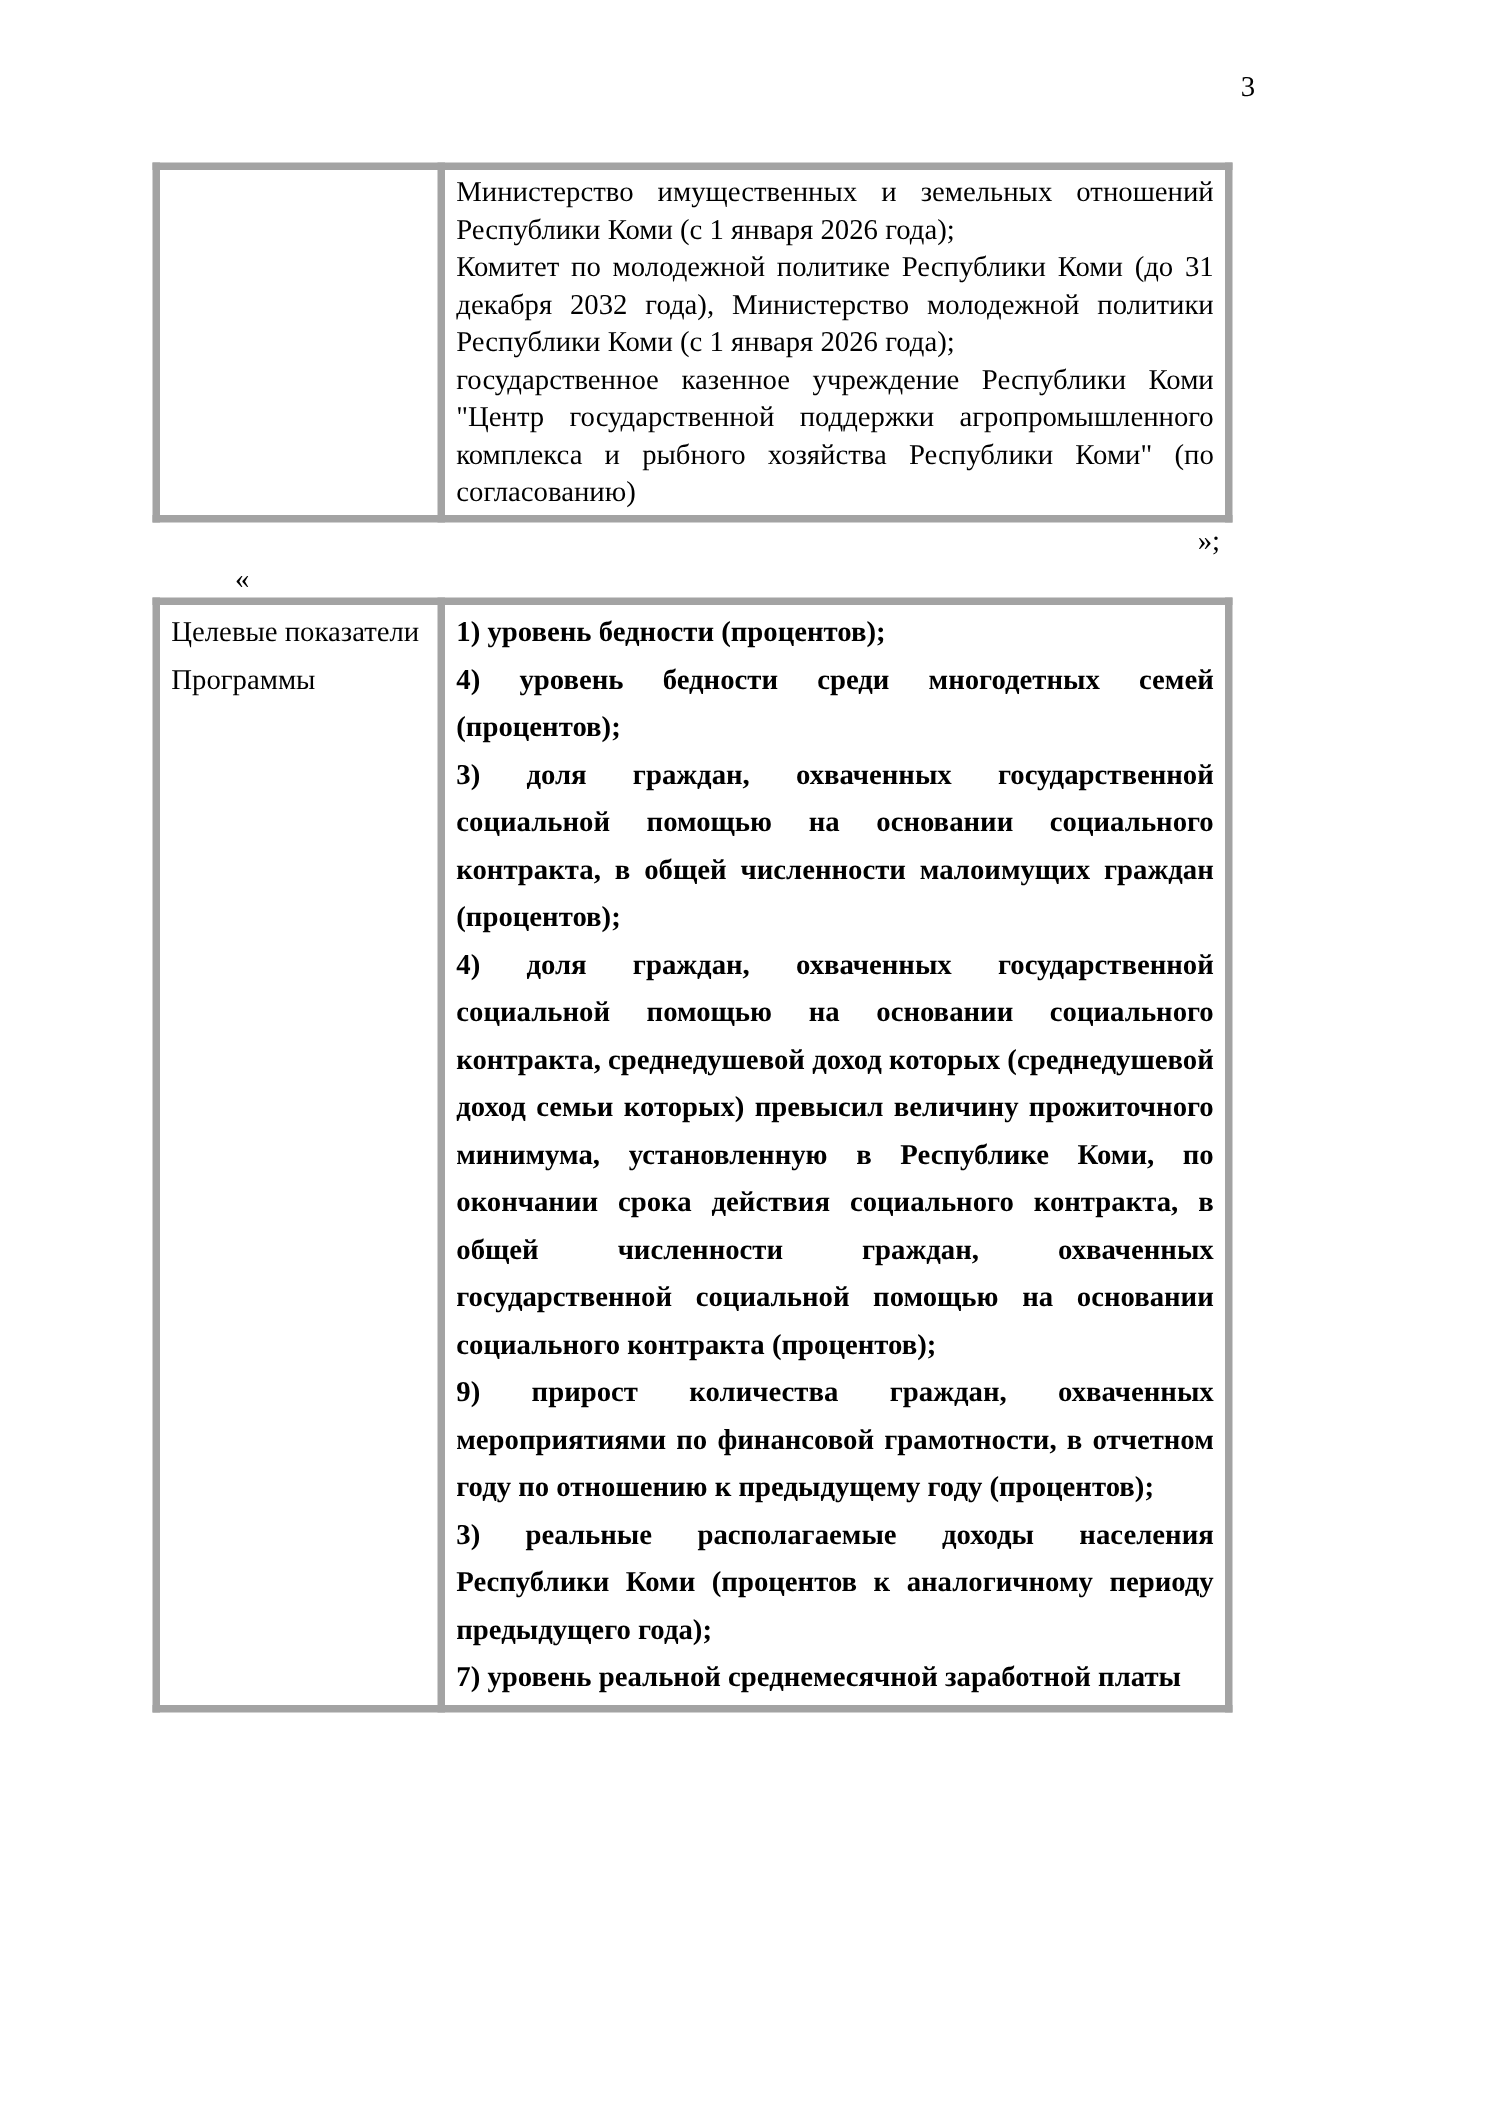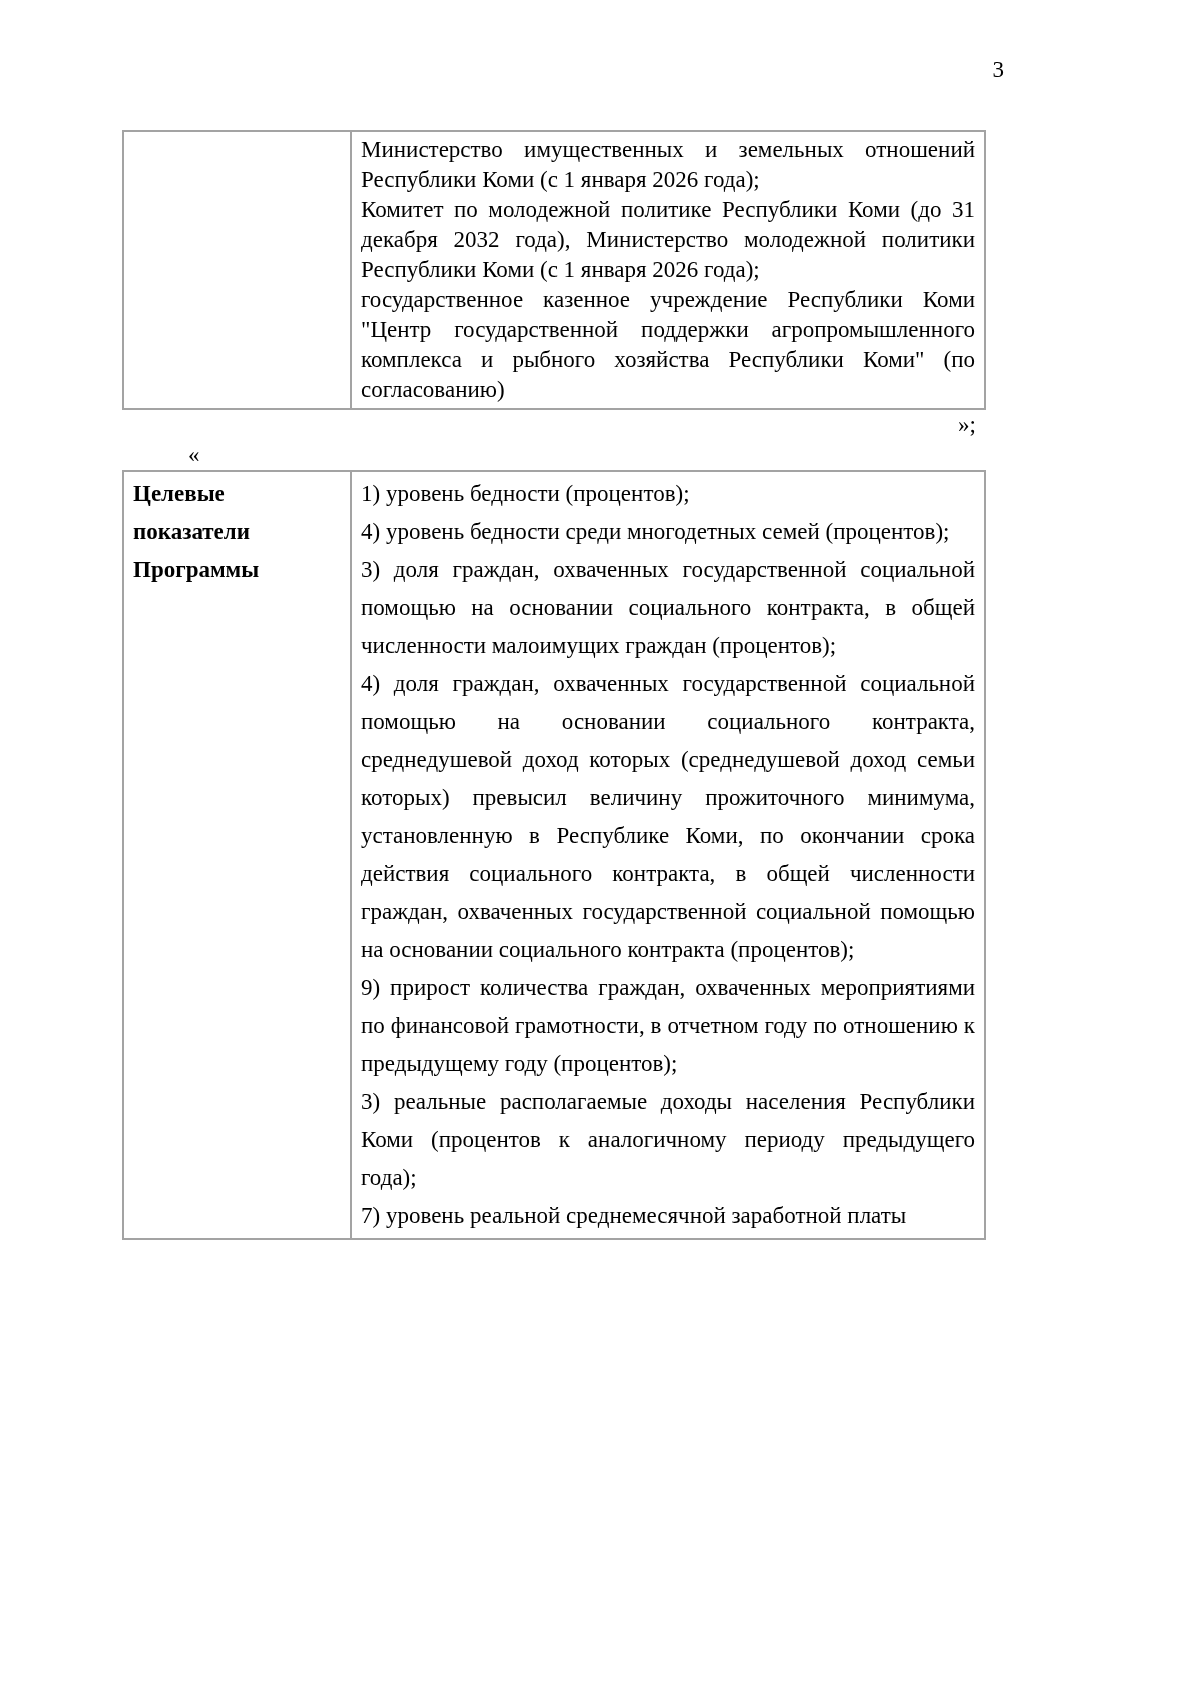--- a/index.html
+++ b/index.html
@@ -20,40 +20,40 @@
     text-align:right;
     line-height:28px;
     margin-bottom:46px;
   }
   table.doc-table {
     border-collapse:collapse;
     width:864px;
     table-layout:fixed;
   }
   table.doc-table td {
-    border:2px solid #a3a3a3;
+    border:6px solid #a3a3a3;
     vertical-align:top;
     padding:3px 9px;
   }
-  td.cell-left { width:228px;font-weight:bold; }
+  td.cell-left { width:228px; }
   .t1 td { line-height:30px; }
   .t1 .cell-right p { text-align:justify; }
   .closing-mark {
     line-height:30px;
     text-align:right;
     padding-right:28px;
   }
   p.par {
     line-height:30px;
     text-align:justify;
     text-indent:66px;
   }
   .t2 td { line-height:38px; }
   .t2 .cell-left p { text-align:left; }
-  .t2 .cell-right p { text-align:justify; }
+  .t2 .cell-right p { text-align:justify;font-weight:bold; }
 </style>
 </head>
 <body>
 
 <div class="page">
 
   <div class="page-number">3</div>
 
   <table class="doc-table t1">
     <tbody>

